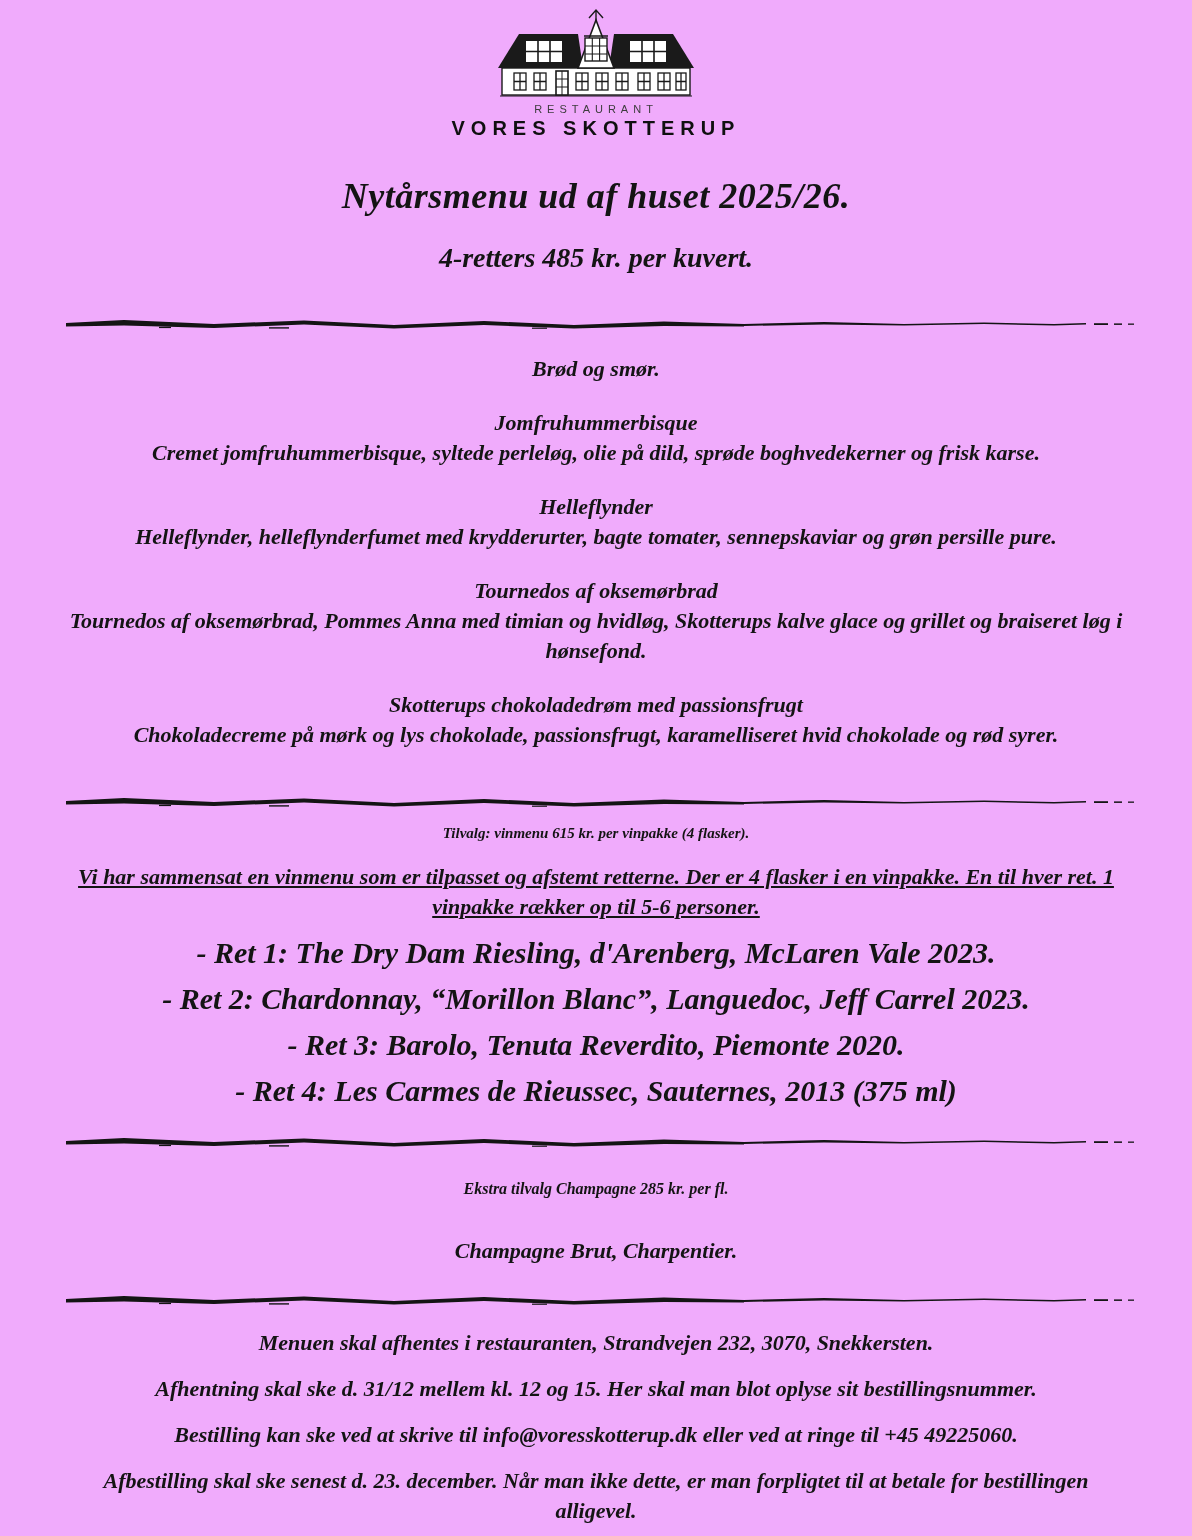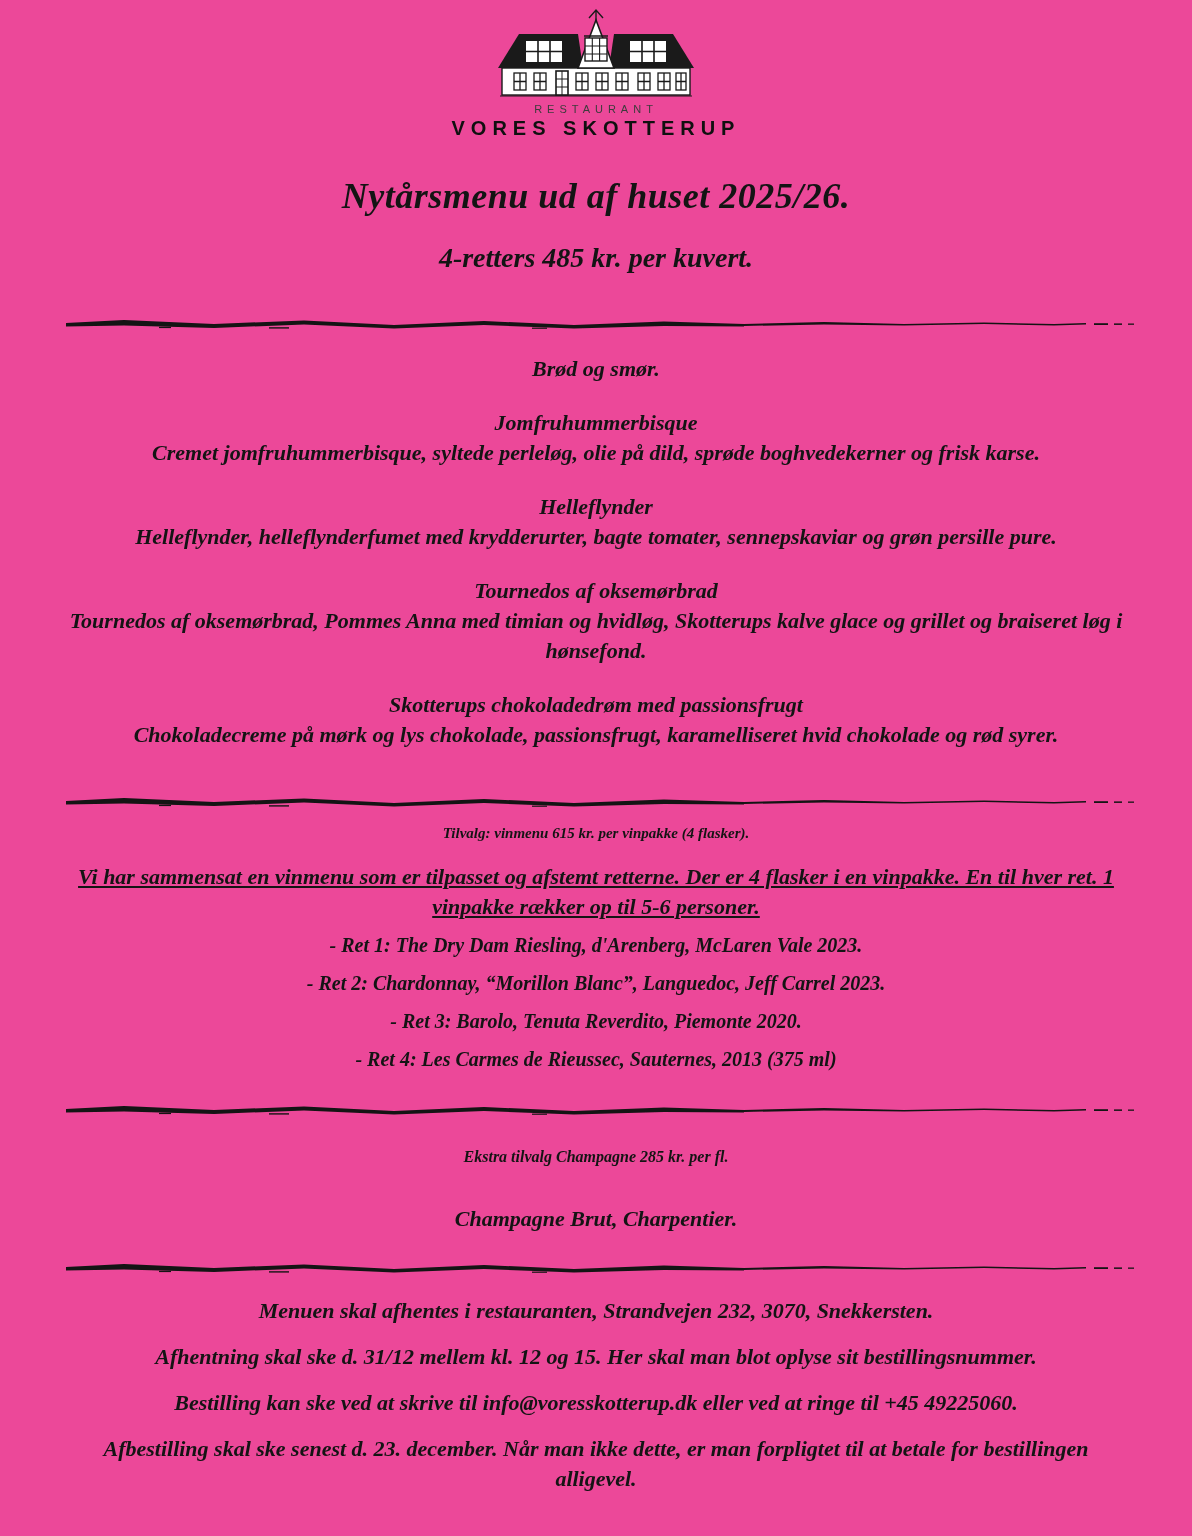--- a/index.html
+++ b/index.html
@@ -1,17 +1,17 @@
 <!DOCTYPE html>
 <html><head>
 <meta charset="utf-8">
 <style>
   html,body{margin:0;padding:0;background:#ffffff;}
   .page{
-    width:1192px;height:1536px;overflow:hidden;background:#ec4899;
+    width:1192px;height:1536px;overflow:hidden;background:#f0abfc;
     font-family:"Liberation Serif","DejaVu Serif",serif;
     font-style:italic;font-weight:bold;color:#141414;
     text-align:center;position:relative;
   }
   .content{width:1064px;margin:0 auto;}
   
   .logo-block{padding-top:8px;}
   .house-svg{display:block;margin:0 auto;}
   .logo-restaurant{
     font-family:"Liberation Sans","DejaVu Sans",sans-serif;
@@ -33,21 +33,21 @@
   .d3{margin-top:28px;}
   .d4{margin-top:26px;}
   
   .courses{margin-top:22px;font-size:22px;line-height:30px;}
   .course{margin-bottom:24px;}
   .course-title{font-size:22px;}
   .course-desc{font-size:22px;}
   
   .wine-title{font-size:15px;margin-top:8px;line-height:30px;}
   .wine-intro{font-size:22px;line-height:30px;margin:14px auto 0 auto;width:1064px;text-decoration:underline;}
-  .wine-item{font-size:20px;line-height:30px;margin-top:8px;}
+  .wine-item{font-size:30px;line-height:30px;margin-top:16px;}
   
   .champagne-title{font-size:16px;margin-top:24px;line-height:30px;}
   .champagne-item{font-size:22px;margin-top:32px;line-height:30px;}
   
   .footer{margin-top:20px;}
   .footer p{font-size:22px;line-height:30px;margin:16px 0 0 0;}
 </style>
 </head>
 <body>
 

